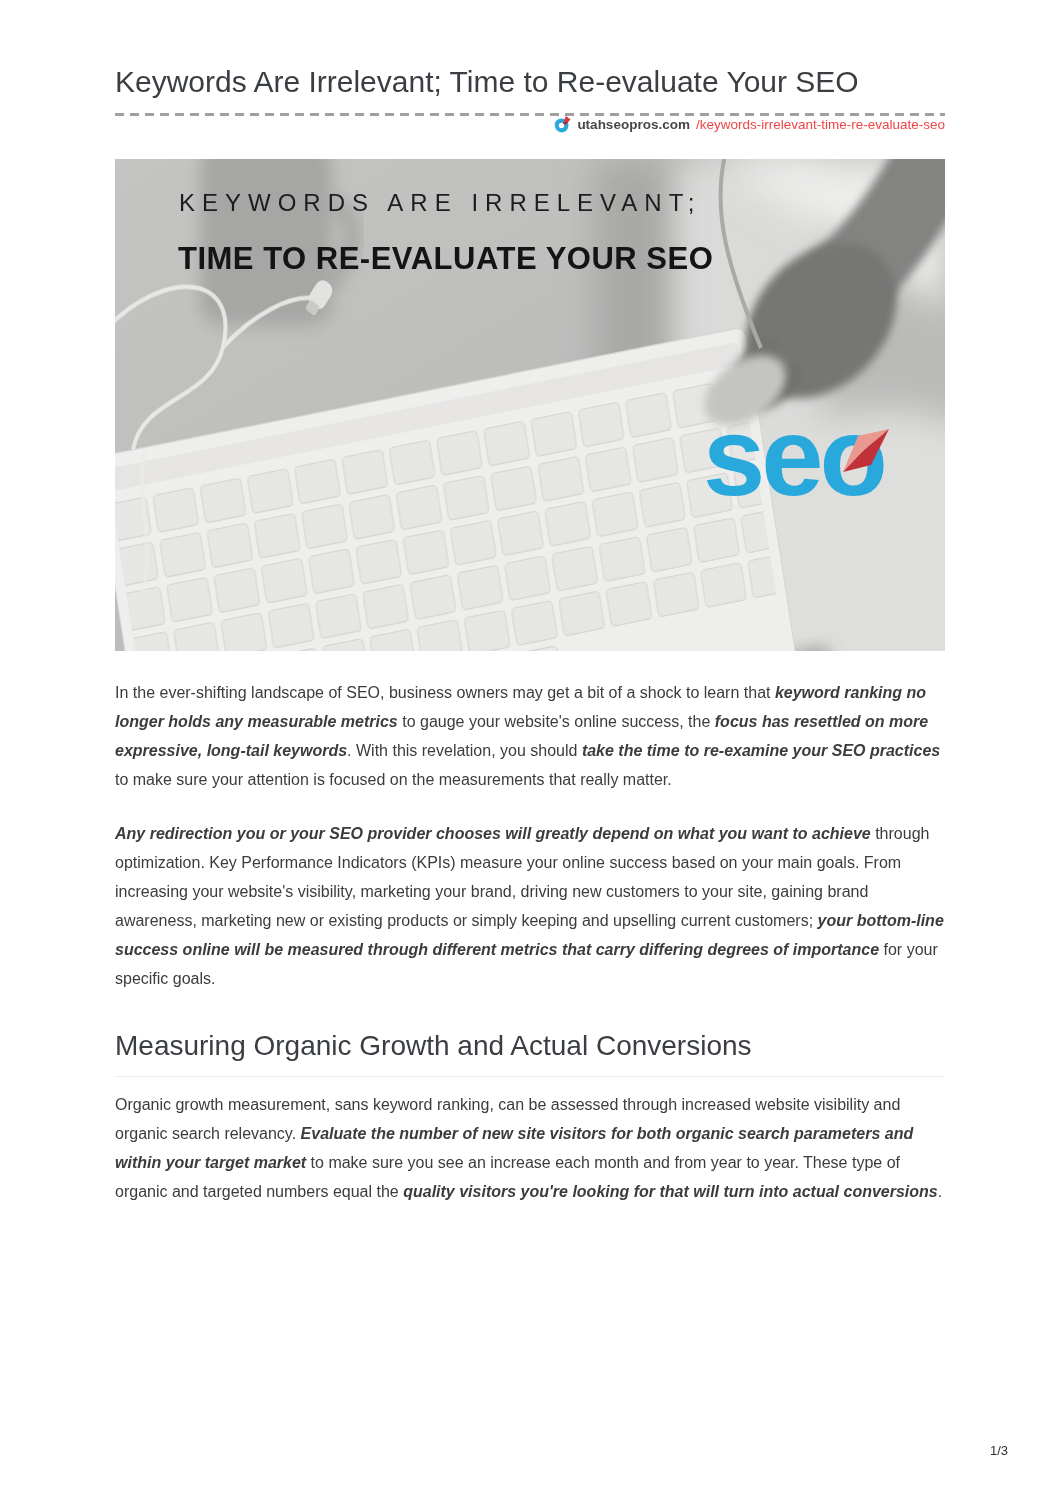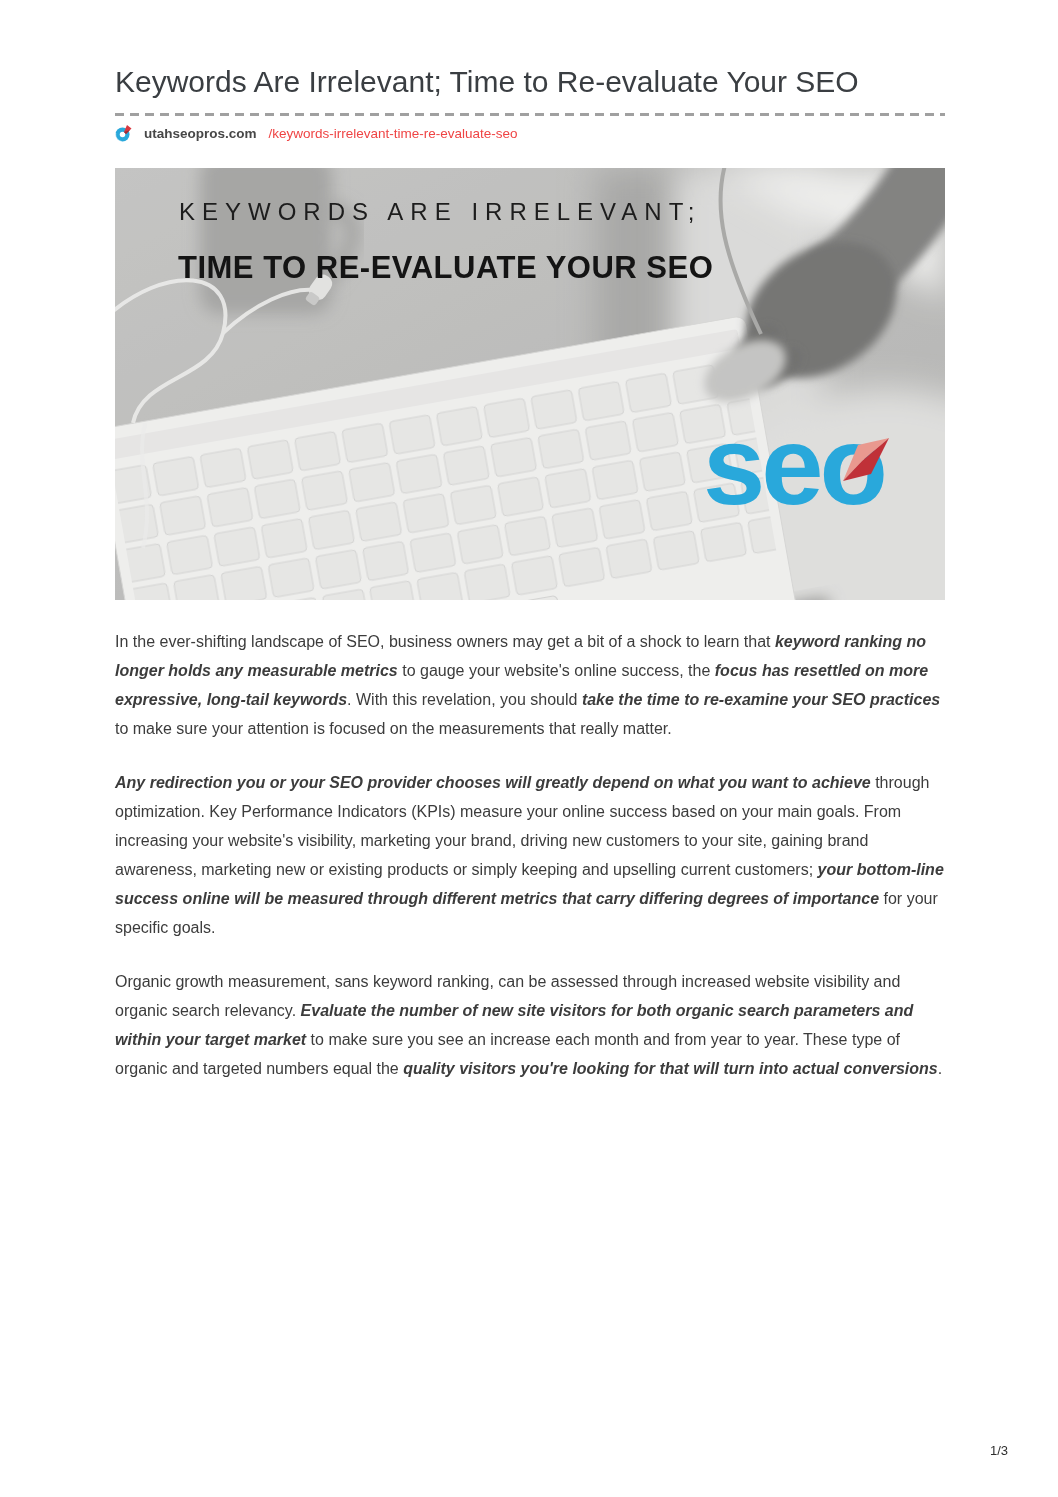--- a/index.html
+++ b/index.html
@@ -13,26 +13,26 @@
 
   
   .doc-title {
     padding-top:64px; font-size:30px; line-height:36px; font-weight:400;
     color:#3a3e42; letter-spacing:0;
   }
   .dash-rule {
     margin-top:13px; height:3px; width:100%;
     background:repeating-linear-gradient(90deg,#a0a0a0 0 9px,transparent 9px 15px);
   }
-  .source-line { margin-top:9px; display:flex; align-items:center; gap:12px; font-size:13.5px; text-decoration:none; }
+  .source-line { display:flex; align-items:center; gap:6px; font-size:13.5px; text-decoration:none;justify-content:flex-end; }
   .source-domain { font-weight:700; color:#474747; }
   .source-path { font-weight:400; color:#ef4444; }
 
   
-  .hero { position:relative; margin-top:26px; width:830px; height:432px; overflow:hidden; background:#b0b0ae; }
+  .hero { position:relative; margin-top:26px; width:830px; height:492px; overflow:hidden; background:#b0b0ae; }
   .hero svg.scene { position:absolute; inset:0; width:100%; height:100%; display:block; }
   .hero-line1 {
     position:absolute; left:64px; top:30px; font-size:24px; font-weight:400;
     letter-spacing:7px; color:#1d1d1d; white-space:nowrap;
   }
   .hero-line2 {
     position:absolute; left:63px; top:82px; font-size:31px; font-weight:800;
     letter-spacing:0.5px; color:#141414; white-space:nowrap;
   }
   .hero-logo { position:absolute; left:588px; top:248px; width:210px; }
@@ -151,19 +151,20 @@
         <polygon points="0,43 15,7 46,0 19,23" fill="#e9998f"></polygon>
         <polygon points="0,43 19,23 46,0 28,36" fill="#c03138"></polygon>
       </svg>
     </div>
   </div>
 
   <div class="article">
     <p class="lead"><span>In the ever-shifting landscape of SEO, business owners may get a bit of a shock to learn that </span><strong><em>keyword ranking no longer holds any measurable metrics</em></strong><span> to gauge your website's online success, the </span><strong><em>focus has resettled on more expressive, long-tail keywords</em></strong><span>. With this revelation, you should </span><strong><em>take the time to re-examine your SEO practices</em></strong><span> to make sure your attention is focused on the measurements that really matter.</span></p>
     <p><strong><em>Any redirection you or your SEO provider chooses will greatly depend on what you want to achieve</em></strong><span> through optimization. Key Performance Indicators (KPIs) measure your online success based on your main goals. From increasing your website's visibility, marketing your brand, driving new customers to your site, gaining brand awareness, marketing new or existing products or simply keeping and upselling current customers; </span><strong><em>your bottom-line success online will be measured through different metrics that carry differing degrees of importance</em></strong><span> for your specific goals.</span></p>
 
+    <h2>Measuring Organic Growth and Actual Conversions</h2>
     <p><span>Organic growth measurement, sans keyword ranking, can be assessed through increased website visibility and organic search relevancy. </span><strong><em>Evaluate the number of new site visitors for both organic search parameters and within your target market</em></strong><span> to make sure you see an increase each month and from year to year. These type of organic and targeted numbers equal the </span><strong><em>quality visitors you're looking for that will turn into actual conversions</em></strong><span>.</span></p>
 
   </div>
 
 </div>
 
 <div class="page-indicator">1/3</div>
 
 </body></html>

